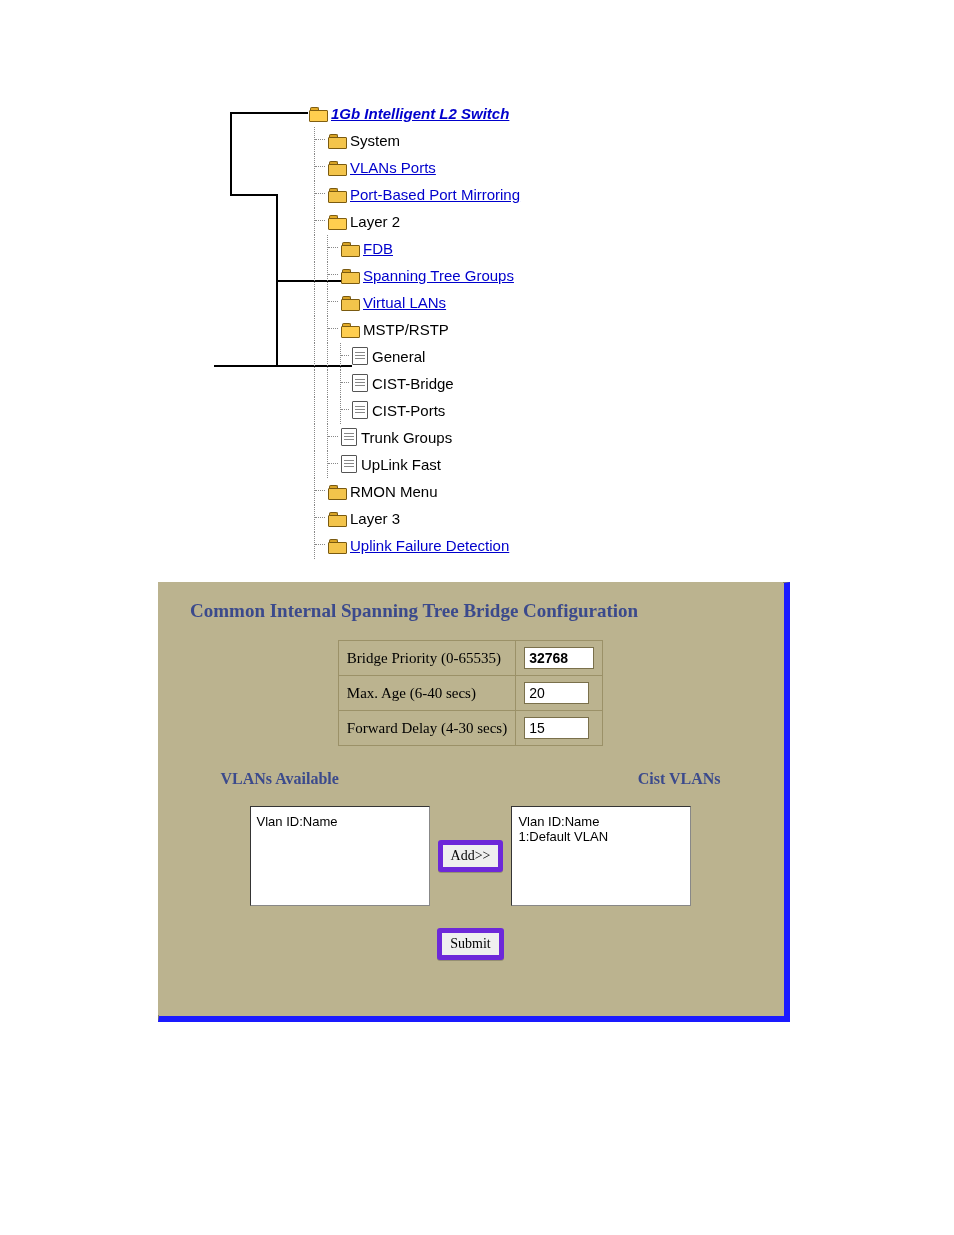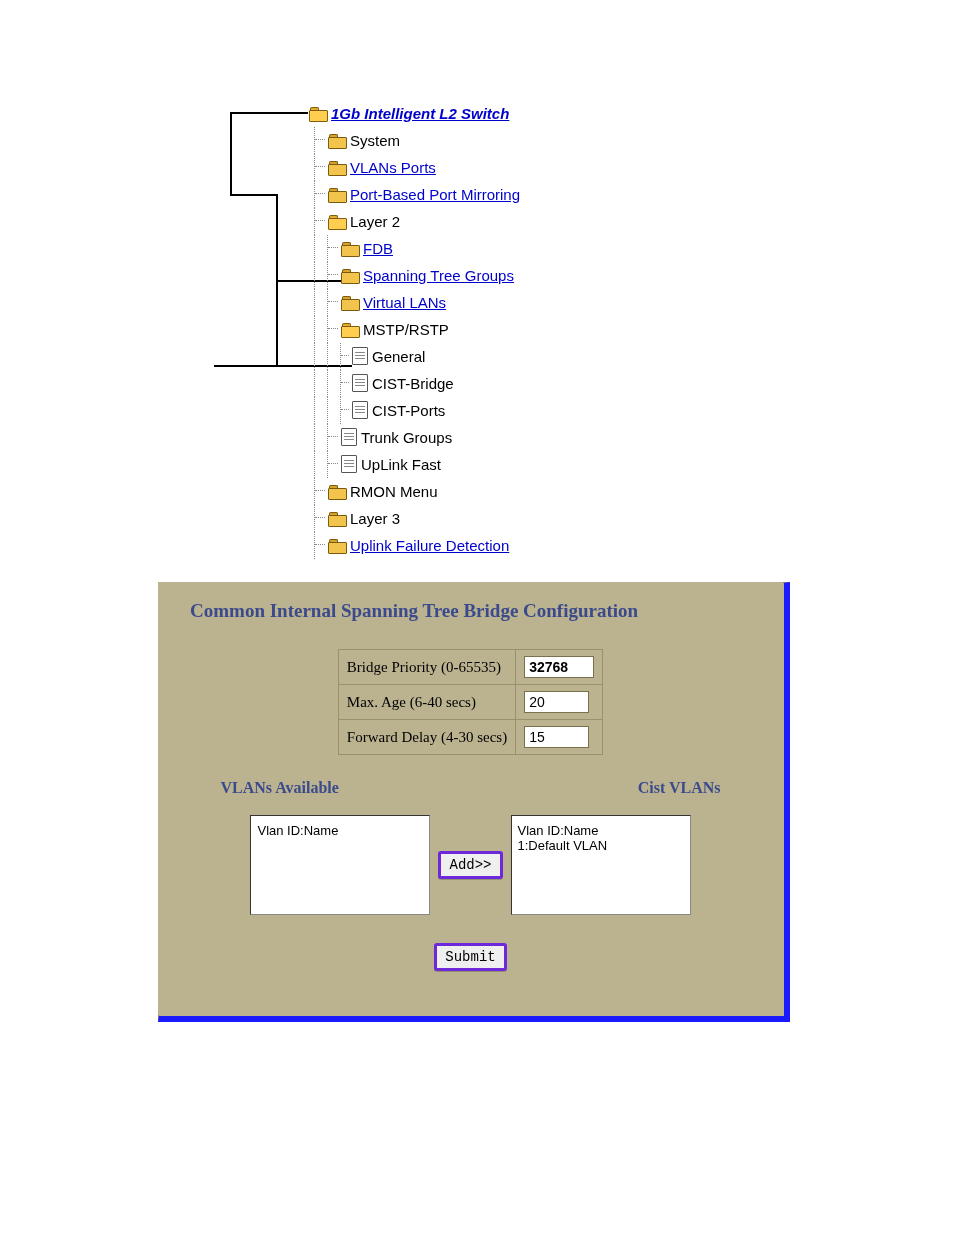--- a/index.html
+++ b/index.html
@@ -35,33 +35,33 @@
   .hline{position:absolute;background:#000;height:2px;}
   .vline{position:absolute;background:#000;width:2px;}
 
   
   .panel-wrap{position:absolute;left:158px;top:582px;width:632px;}
   .panel-shadow{position:absolute;left:0;top:0;width:632px;height:440px;
     border-right:6px solid #1a1aff;border-bottom:6px solid #1a1aff;
     background:#bbb38f;border-left:1px solid #8a8361;border-top:1px solid #8a8361;box-sizing:border-box;}
   .panel{position:absolute;left:0;top:0;width:625px;height:433px;background:#bbb38f;}
   .panel h2{margin:4px;padding:14px 16px 0 28px;color:#3b4a8c;font-family:"Times New Roman",serif;font-size:19px;font-weight:bold;}
-  .cfg-table{border-collapse:collapse;margin:27px auto 0 auto;font-family:"Times New Roman",serif;font-size:15px;}
+  .cfg-table{border-collapse:collapse;margin:18px auto 0 auto;font-family:"Times New Roman",serif;font-size:15px;}
   .cfg-table td{border:1px solid #9b9168;padding:6px 8px;background:#bbb38f;}
   .cfg-table input{border:1px solid #7a704b;background:#fff;font-family:Arial;font-size:14px;padding:2px 4px;width:55px;}
   .wider input{width:60px;font-weight:bold;}
 
   .sub-headings{display:flex;justify-content:space-between;width:500px;margin:24px auto 0 auto;color:#3b4a8c;font-family:"Times New Roman",serif;font-weight:bold;font-size:16px;}
   .sub-headings span{display:inline-block;}
 
   .dual-list{display:flex;align-items:flex-start;justify-content:center;gap:8px;margin:18px auto 0 auto;}
   .listbox{width:180px;height:100px;background:#fff;border:1px inset #888;font-family:Arial;font-size:13px;padding:7px 6px;box-sizing:border-box;white-space:pre;cursor:default;}
   .addbtn-wrap{display:flex;align-items:center;height:100px;}
-  .btn{background:#efefef;border:3px solid #6d28d9;border-radius:3px;padding:3px 8px;font-family:Liberation Mono, monospace;font-size:14px;cursor:pointer;box-shadow:0 1px 0 rgba(0,0,0,.2);}
-  .submit-row{margin:28px auto 0 auto;text-align:center;}
+  .btn{background:#efefef;border:5px solid #6d28d9;border-radius:3px;padding:3px 8px;font-family:Liberation Serif, serif;font-size:14px;cursor:pointer;box-shadow:0 1px 0 rgba(0,0,0,.2);}
+  .submit-row{margin:22px auto 0 auto;text-align:center;}
 </style>
 </head>
 <body>
 <div class="page">
 
 <div class="tree-area">
   <div class="hline" style="left:230px;top:12px;width:78px;"></div>
   <div class="vline" style="left:230px;top:12px;height:84px;"></div>
   <div class="hline" style="left:230px;top:94px;width:46px;"></div>
   <div class="vline" style="left:276px;top:94px;height:88px;"></div>

